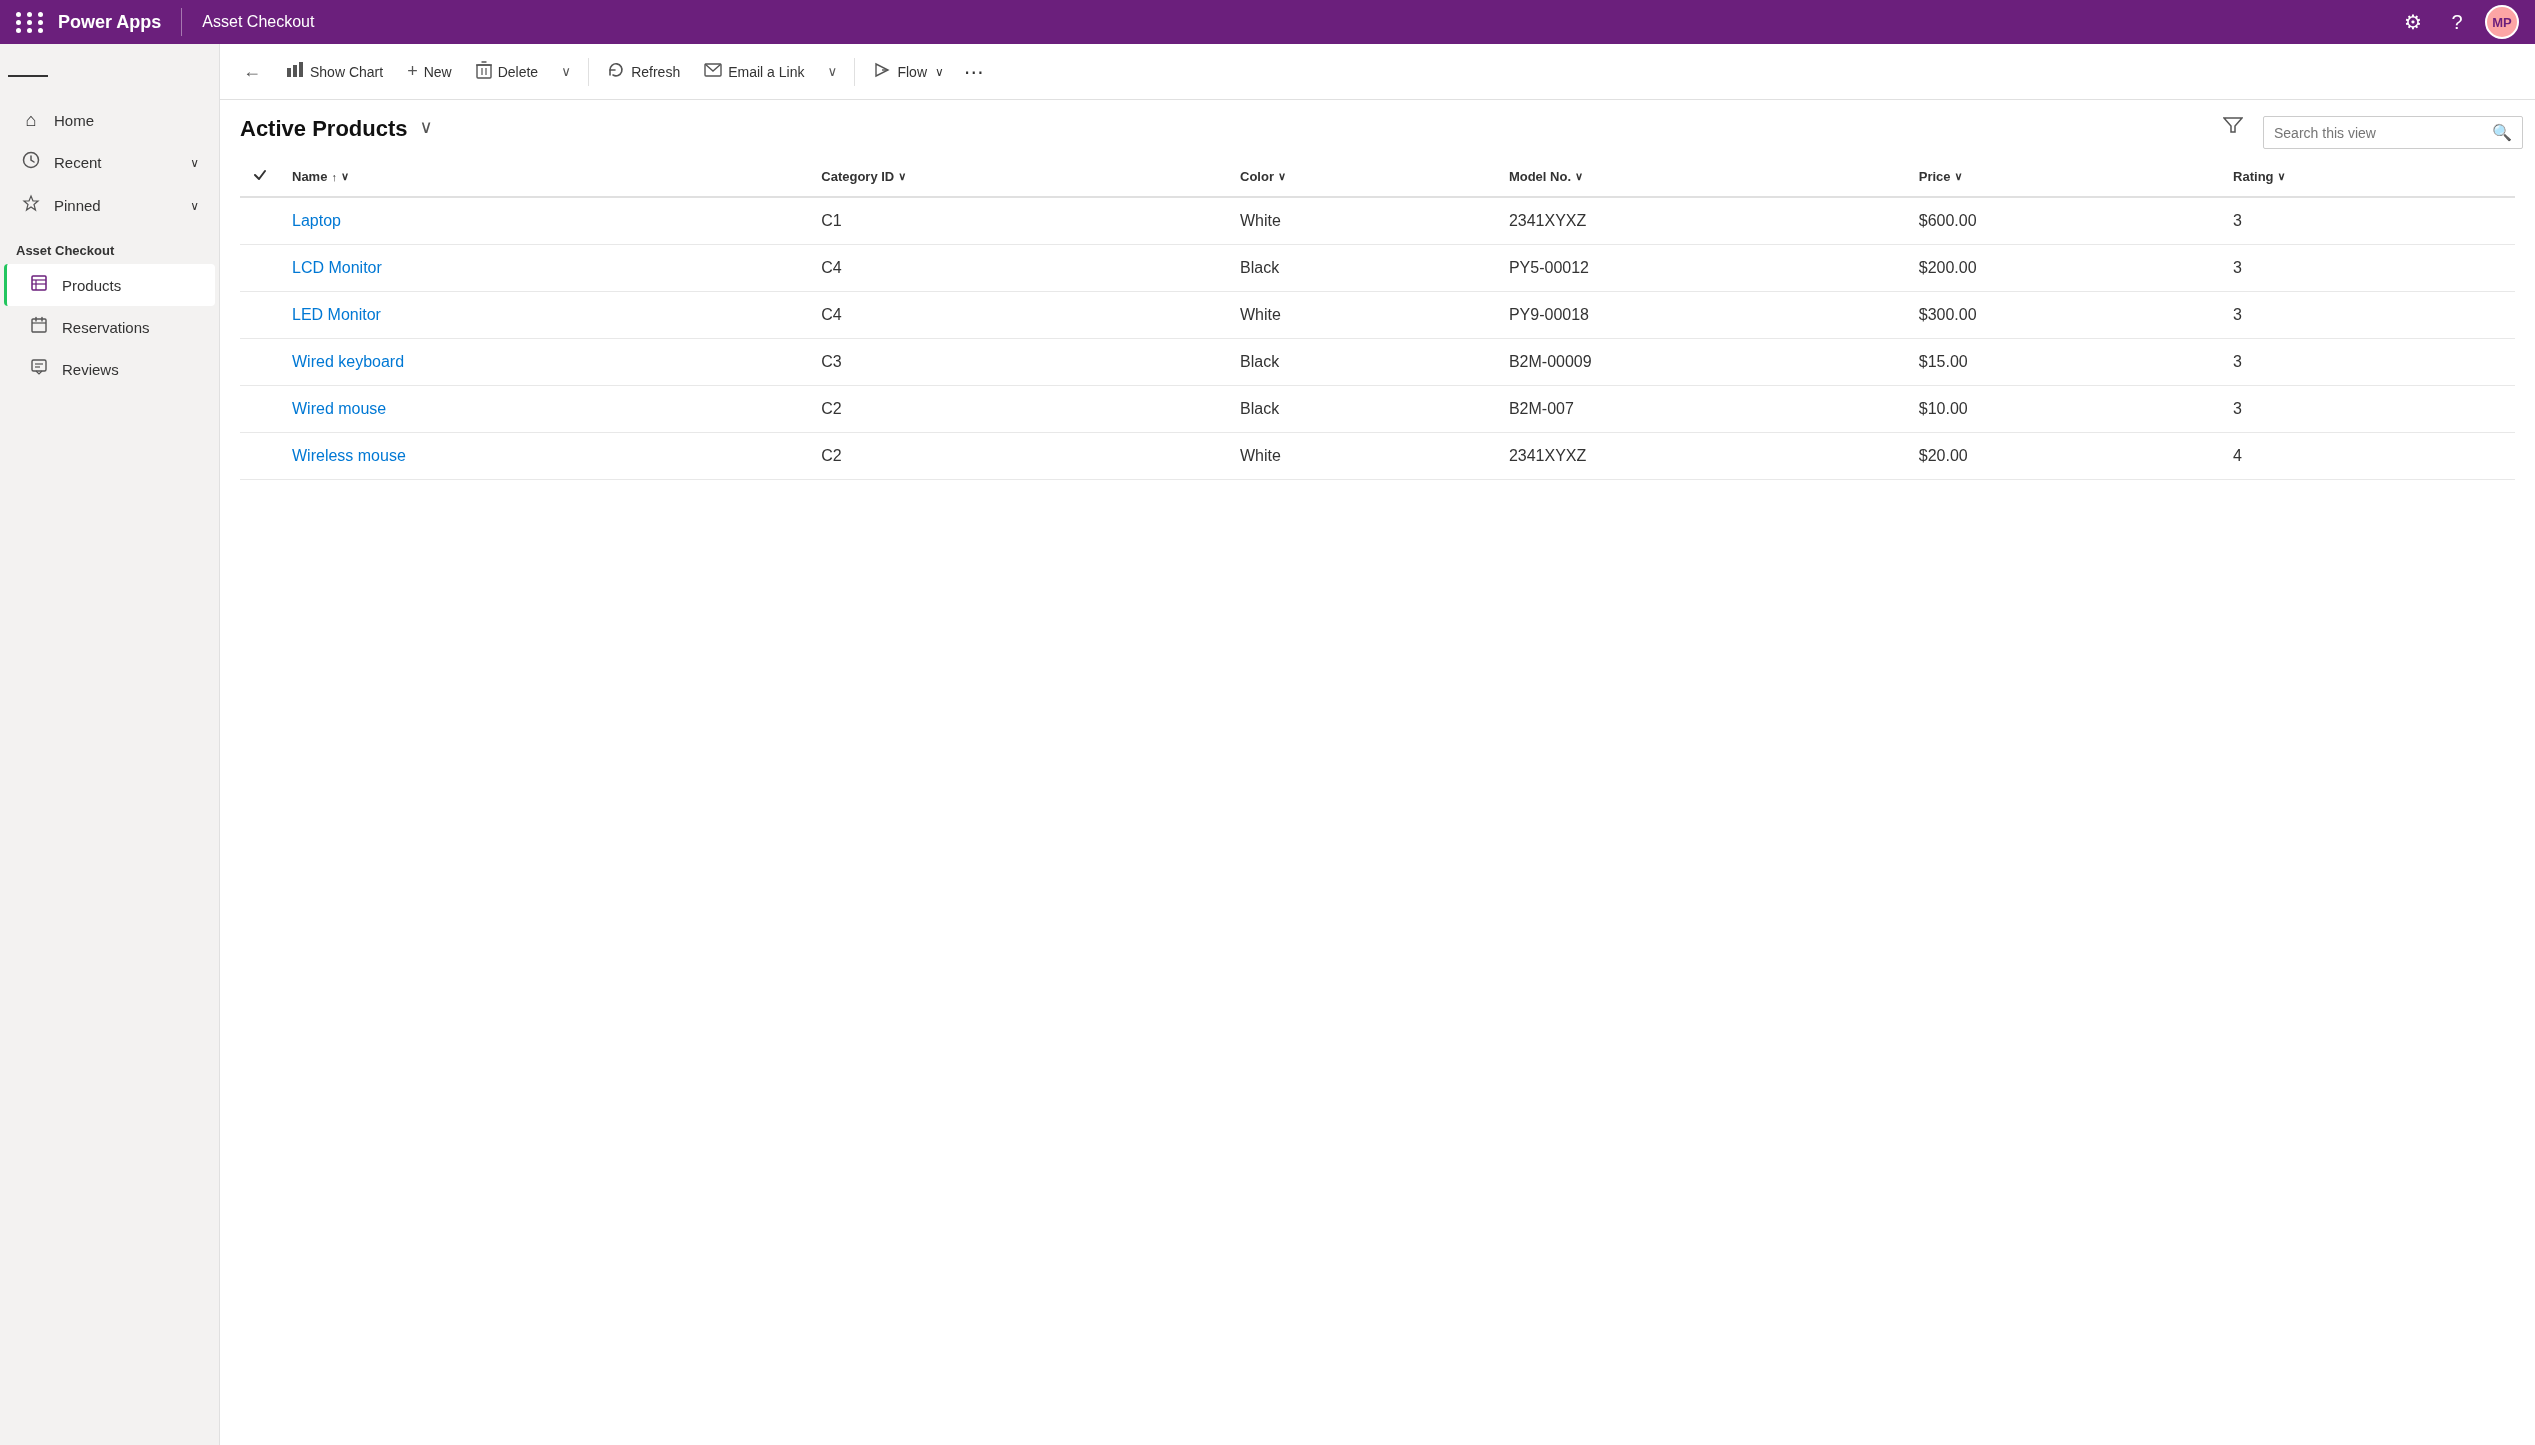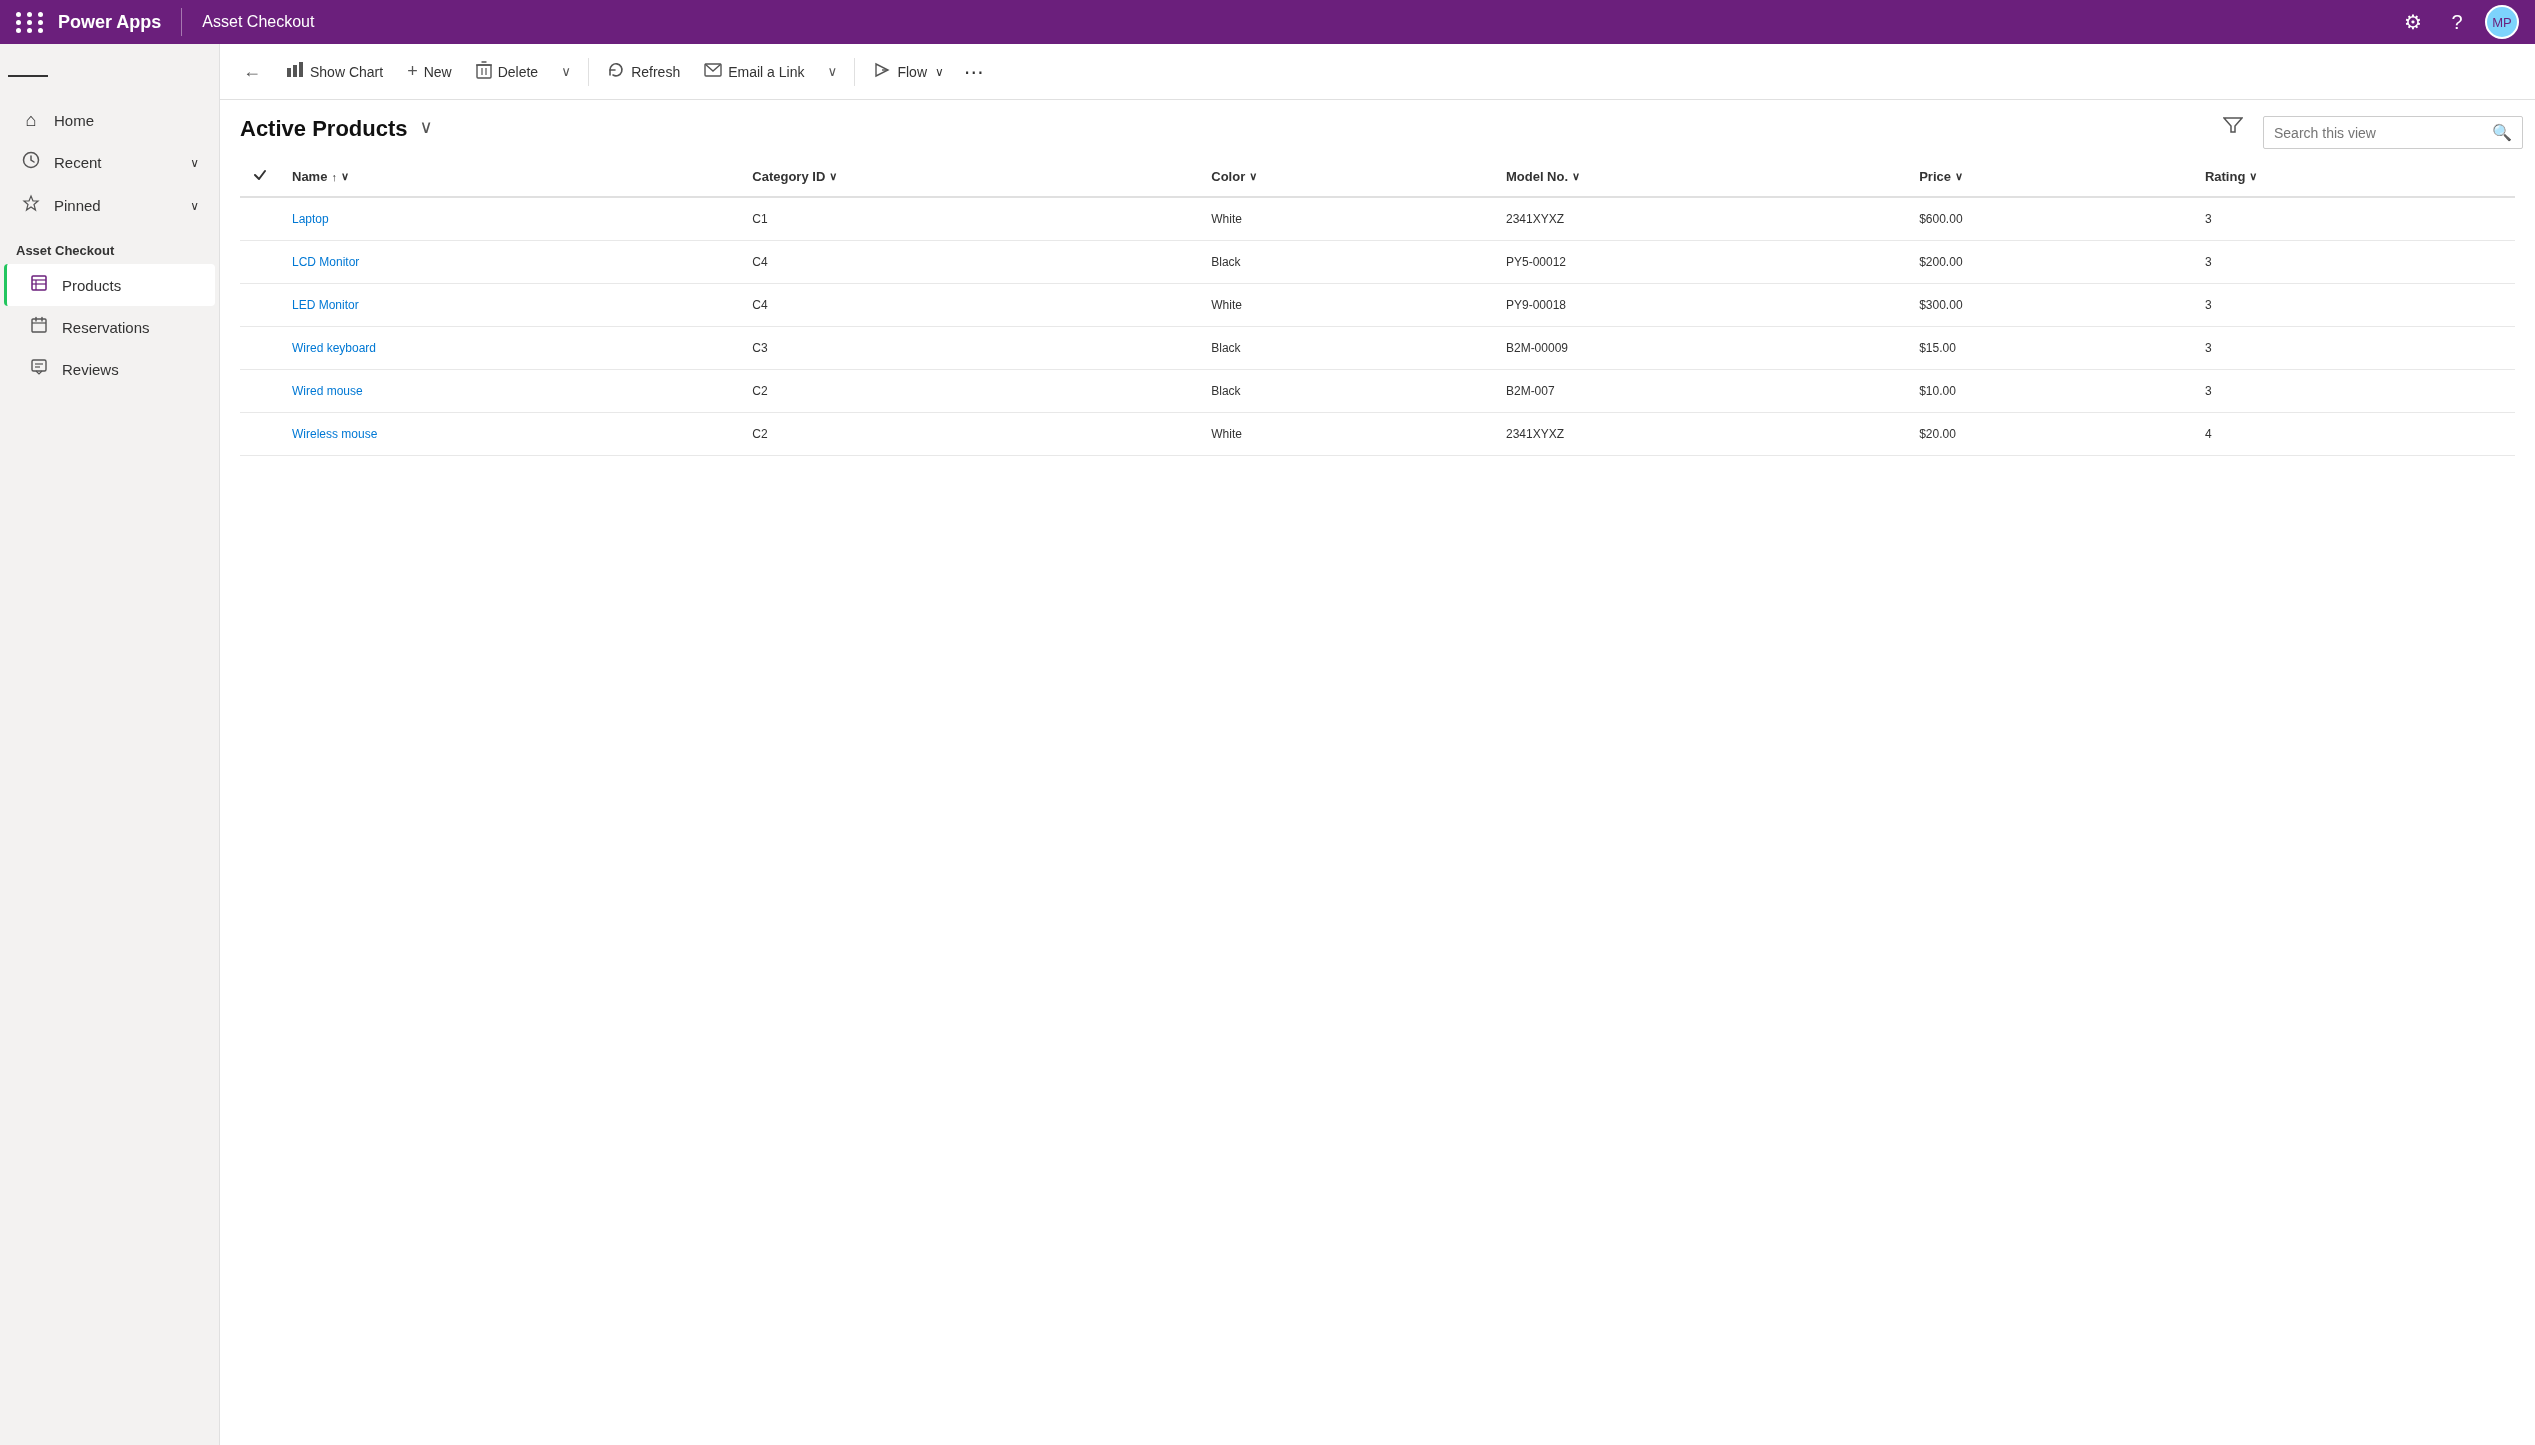--- a/index.html
+++ b/index.html
@@ -16,21 +16,21 @@
       gap: 12px;
       flex-shrink: 0;
     }
     .top-bar-dots { display: grid; grid-template-columns: repeat(3,8px); gap: 3px; cursor: pointer; }
     .top-bar-dot { width: 5px; height: 5px; background: white; border-radius: 50%; }
     .top-bar-brand { font-size: 18px; font-weight: 600; color: white; }
     .top-bar-divider { width: 1px; height: 28px; background: rgba(255,255,255,0.4); margin: 0 8px; }
     .top-bar-app-name { font-size: 16px; color: white; font-weight: 400; }
     .top-bar-spacer { flex: 1; }
     .top-bar-icon { width: 32px; height: 32px; display: flex; align-items: center; justify-content: center; cursor: pointer; color: white; font-size: 20px; }
-    .top-bar-avatar { width: 34px; height: 34px; border-radius: 50%; border: 2px solid white; display: flex; align-items: center; justify-content: center; font-size: 13px; font-weight: 400; color: #6b1f7c; background: #7dd3fc; cursor: pointer; }
+    .top-bar-avatar { width: 34px; height: 34px; border-radius: 50%; border: 2px solid white; display: flex; align-items: center; justify-content: center; font-size: 13px; font-weight: 700; color: #6b1f7c; background: #fca5a5; cursor: pointer; }
 
     
     .main-layout { display: flex; flex: 1; overflow: hidden; }
 
     
     .sidebar { width: 220px; background: #f3f2f1; display: flex; flex-direction: column; padding: 8px 0; flex-shrink: 0; border-right: 1px solid #e0e0e0; }
     .sidebar-menu-btn { width: 40px; height: 40px; display: flex; align-items: center; justify-content: center; cursor: pointer; margin: 4px 8px; }
     .hamburger-line { width: 20px; height: 2px; background: #333; display: block; margin: 3px 0; }
     .sidebar-item { display: flex; align-items: center; padding: 10px 16px; cursor: pointer; color: #333; font-size: 15px; gap: 12px; border-radius: 4px; margin: 0 4px; }
     .sidebar-item-icon { font-size: 18px; width: 22px; text-align: center; }
@@ -62,21 +62,21 @@
     .search-box { display: flex; align-items: center; border: 1px solid #ccc; border-radius: 2px; padding: 6px 10px; gap: 8px; width: 260px; background: white; }
     .search-input { border: none; outline: none; font-size: 14px; color: #555; background: transparent; flex: 1; }
     .search-icon { color: #555; font-size: 16px; cursor: pointer; }
 
     
     .table-container { flex: 1; overflow: auto; padding: 0 20px; }
     table { width: 100%; border-collapse: collapse; }
     thead tr { border-bottom: 2px solid #e0e0e0; }
     th { padding: 10px 12px; text-align: left; font-size: 13px; font-weight: 600; color: #333; white-space: nowrap; }
     th .col-header { display: flex; align-items: center; gap: 4px; }
-    td { padding: 14px 12px; font-size: 12px; color: #333; border-bottom: 1px solid #e8e8e8; }
+    td { padding: 14px 12px; font-size: 16px; color: #333; border-bottom: 1px solid #e8e8e8; }
     td.link-cell { color: #0078d4; cursor: pointer; }
     .check-col { width: 36px; text-align: center; }
     .check-col svg { width: 16px; height: 16px; }
   </style>
 </head>
 <body>
 
 <div class="top-bar">
   <div class="top-bar-dots">
     <div class="top-bar-dot"></div>

